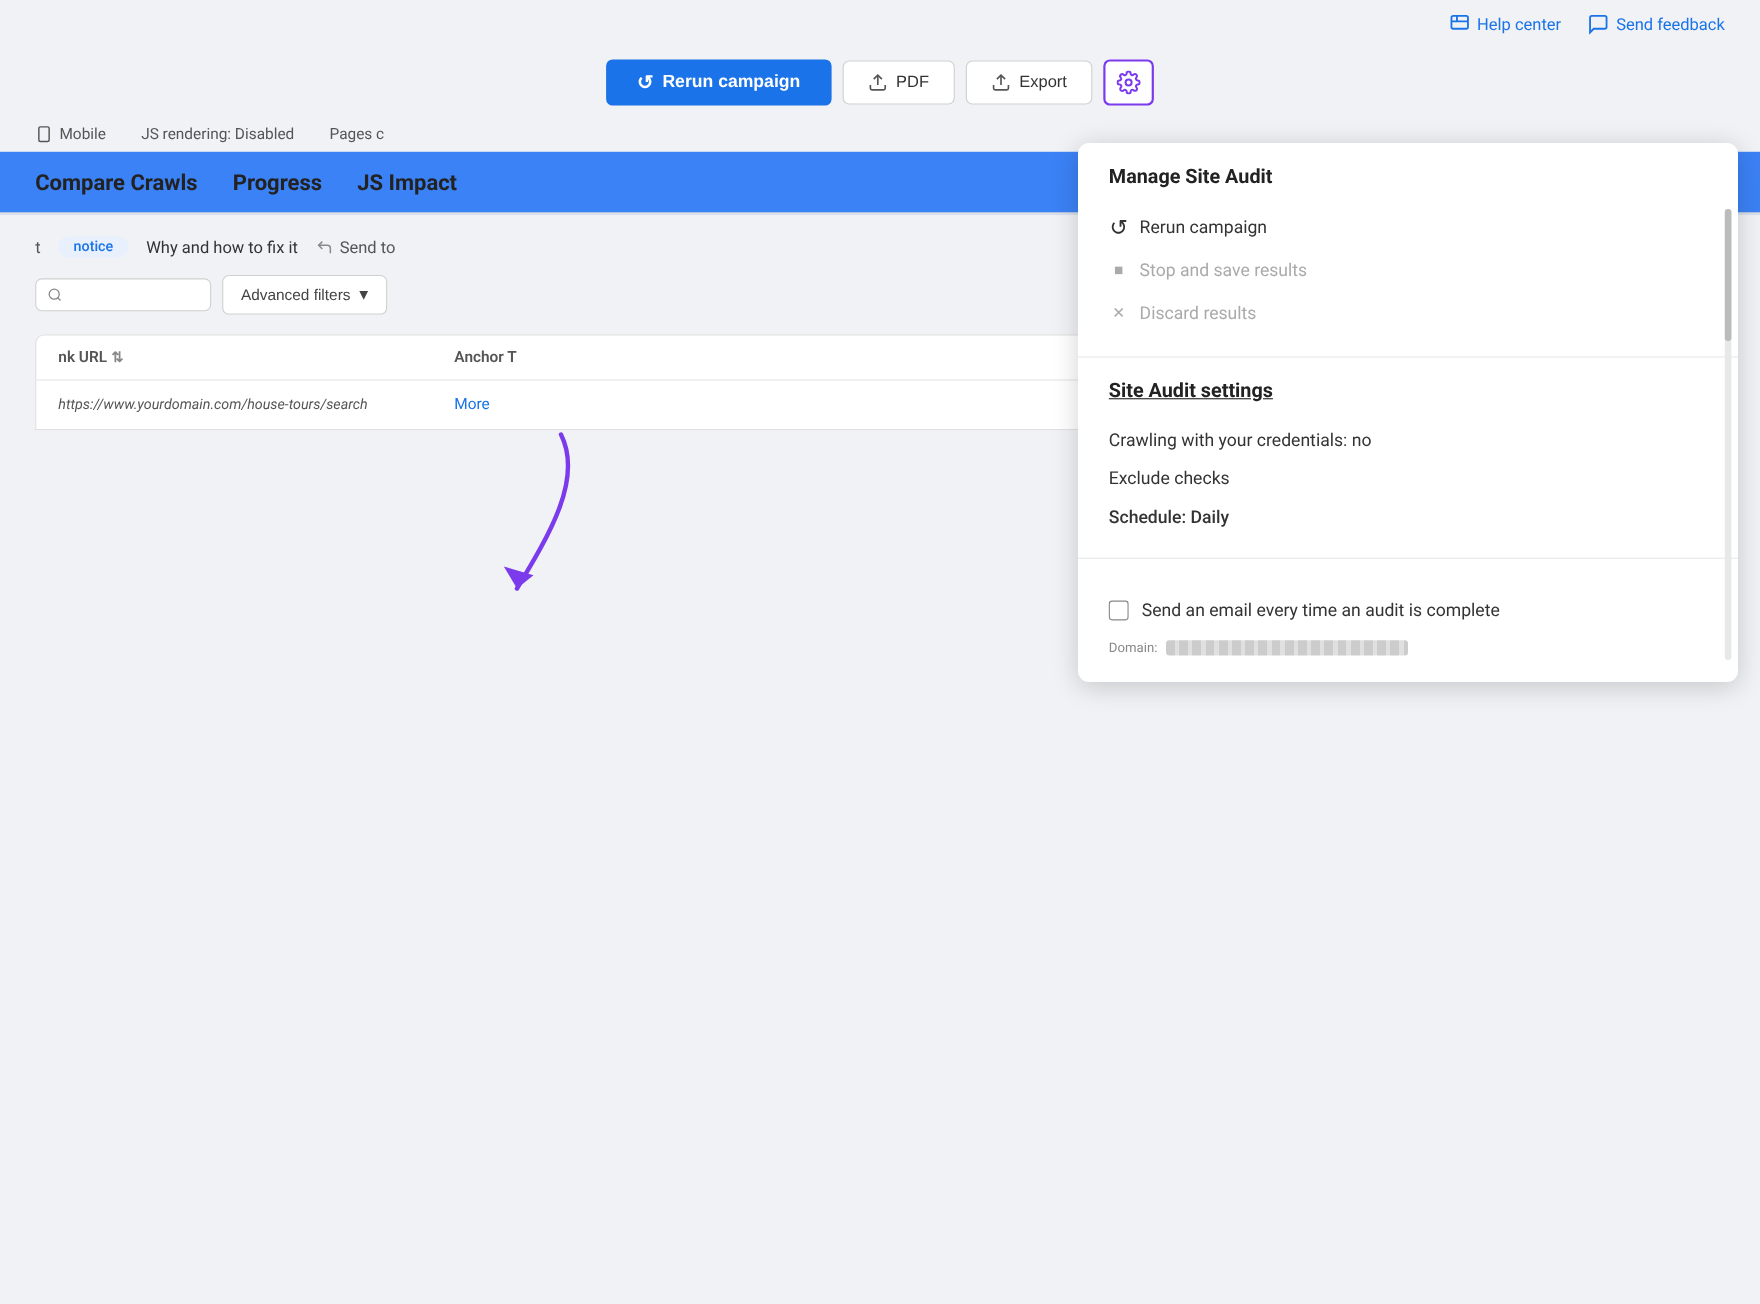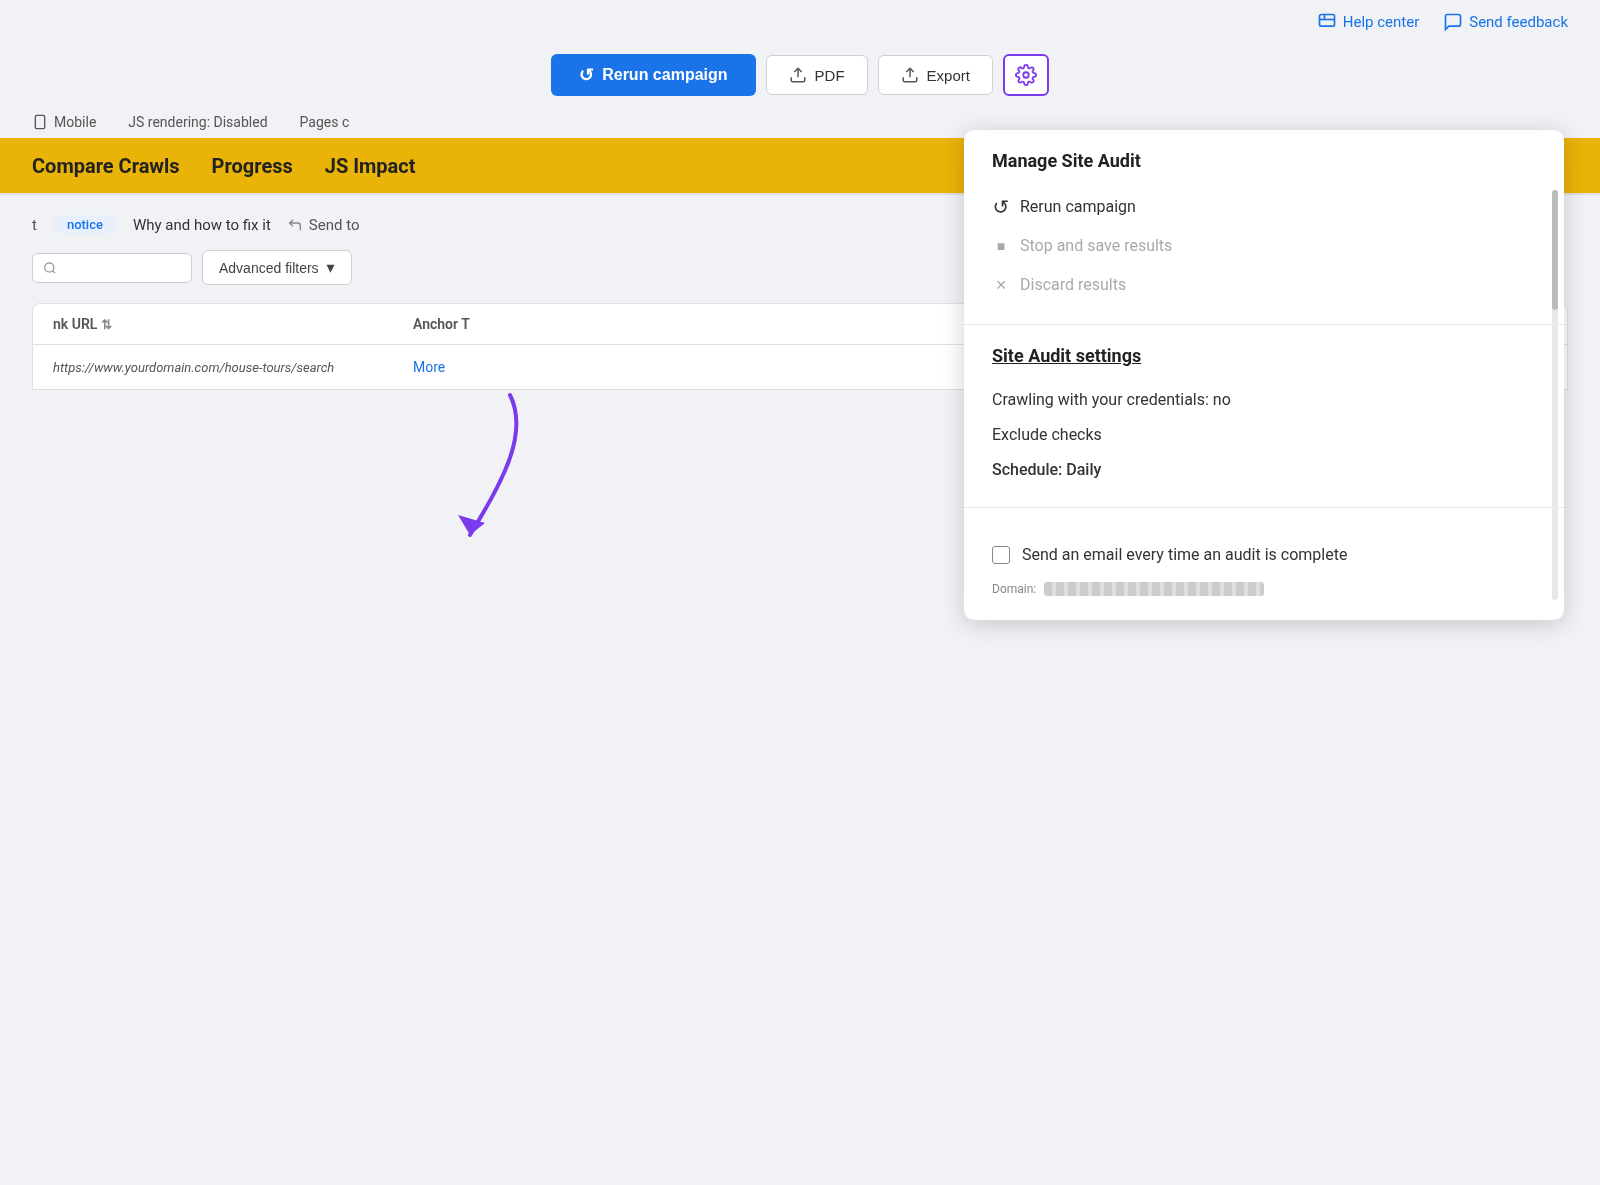--- a/index.html
+++ b/index.html
@@ -57,21 +57,20 @@
     .btn-pdf, .btn-export {
       background: #fff;
       color: #333;
       border: 1.5px solid #d0d0d0;
       border-radius: 6px;
       padding: 10px 22px;
       font-size: 15px;
       font-weight: 500;
       cursor: pointer;
       display: flex;
-      align-items: center;
       gap: 8px;
     }
     .btn-settings {
       background: #fff;
       color: #7c3aed;
       border: 2.5px solid #7c3aed;
       border-radius: 6px;
       padding: 8px 10px;
       font-size: 15px;
       cursor: pointer;
@@ -95,21 +94,21 @@
       align-items: center;
       gap: 6px;
     }
 
     
     .tab-row {
       display: flex;
       align-items: center;
       gap: 0;
       padding: 0 32px;
-      background: #eab308;
+      background: #3b82f6;
       border-bottom: 2px solid #e0e0e0;
     }
     .tab-item {
       font-size: 20px;
       font-weight: 700;
       color: #222;
       padding: 16px 32px 14px 0;
       cursor: pointer;
       border-bottom: 3px solid transparent;
       margin-bottom: -2px;
@@ -466,21 +465,21 @@
     <div class="more-cell">More</div>
   </div>
 
   <svg class="arrow-annotation" viewBox="0 0 200 180" xmlns="http://www.w3.org/2000/svg">
     <path d="M 120 20 C 140 60, 110 110, 80 160" fill="none" stroke="#7c3aed" stroke-width="4" stroke-linecap="round"></path>
     <polygon points="80,160 68,140 95,148" fill="#7c3aed"></polygon>
   </svg>
 
 </div>
 
-<div class="dropdown-panel" style="position:absolute; top:130px; right:36px;">
+<div class="dropdown-panel" style="position:absolute; top:130px; right:20px;">
 
   <div class="panel-section">
     <div class="panel-title">Manage Site Audit</div>
 
     <div class="panel-item">
       <span class="item-icon" style="font-size:20px;color:#333;">↺</span>
       <span>Rerun campaign</span>
     </div>
 
     <div class="panel-item disabled">

